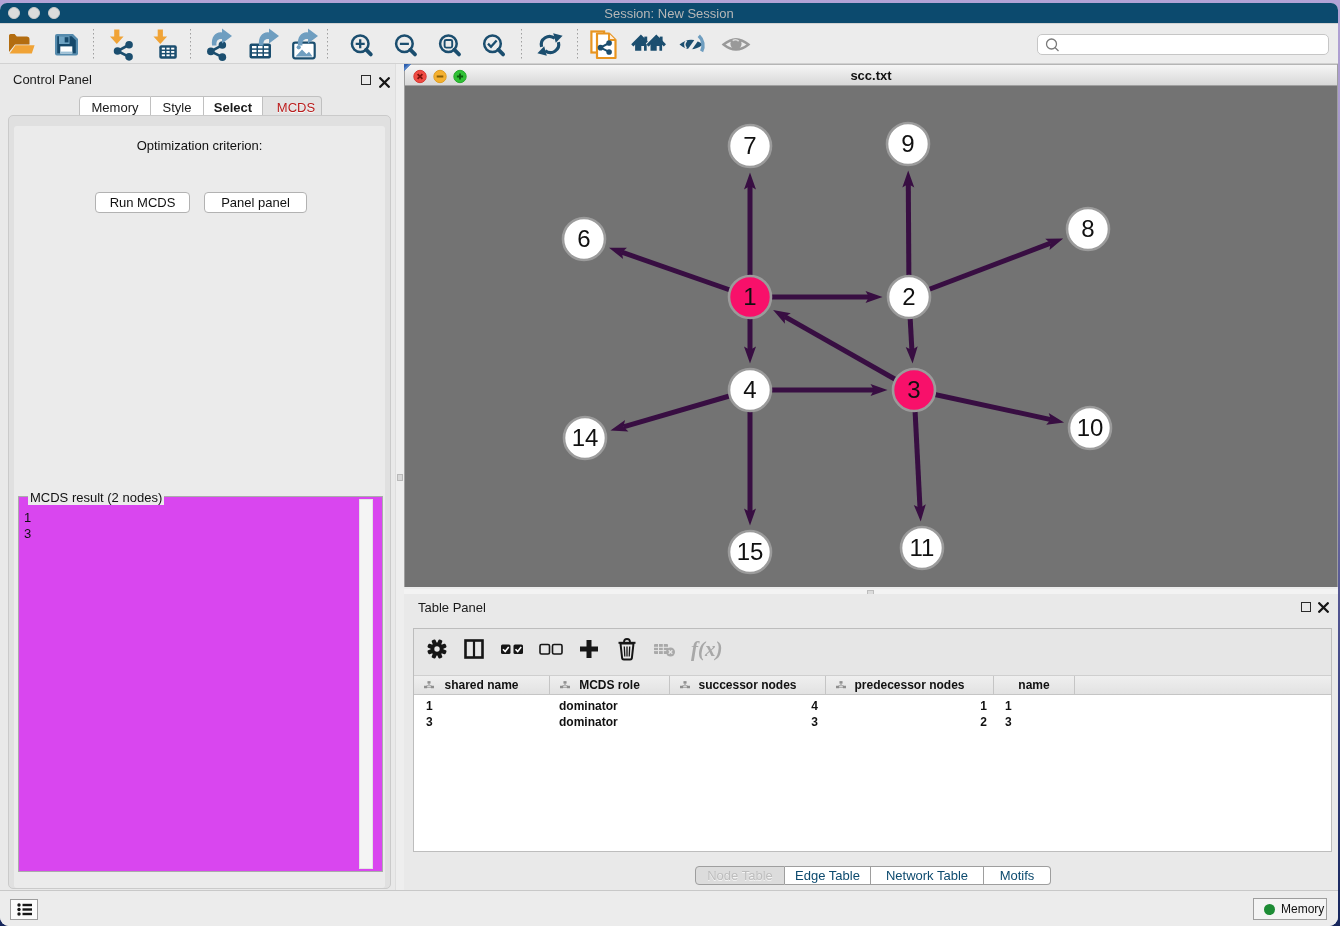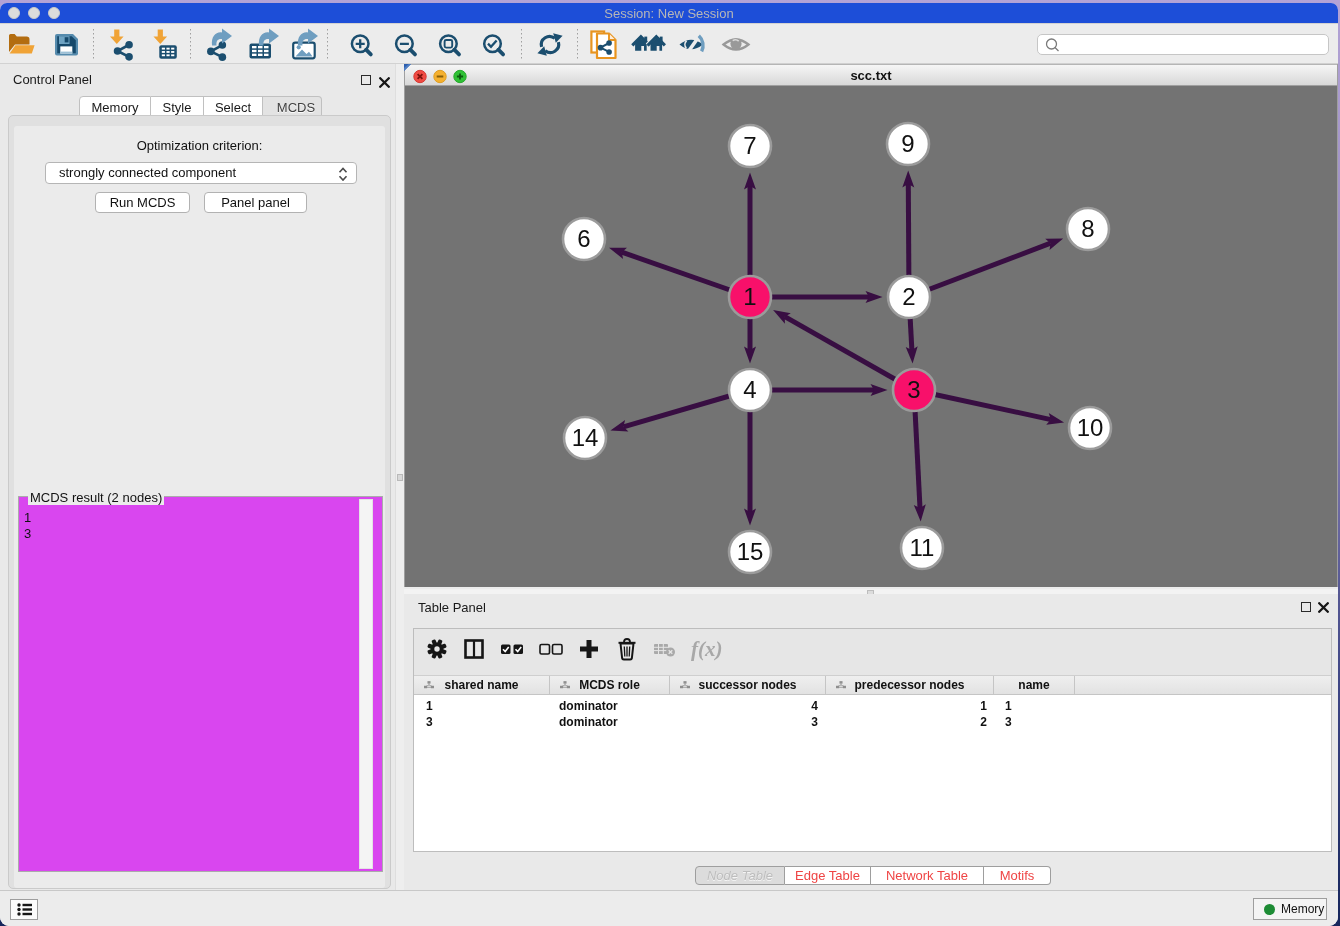--- a/index.html
+++ b/index.html
@@ -1,20 +1,20 @@
 <!DOCTYPE html>
 <html><head>
 <meta charset="utf-8">
 <style>
 * { margin:0; padding:0; box-sizing:border-box; }
 html,body { width:1340px; height:926px; overflow:hidden; }
 body { font-family:"Liberation Sans", sans-serif; background:linear-gradient(#b3a3d6, #8f84b8 40%, #3c4483 75%, #16265c); position:relative; }
 .win { position:absolute; left:0; top:3px; width:1338px; height:923px; background:#ececec; border-radius:7px 7px 9px 9px; overflow:hidden; }
 
-.titlebar { position:absolute; left:0; top:0; width:100%; height:21px; background:#1d4ed8; border-bottom:1px solid #d2d2d2; }
+.titlebar { position:absolute; left:0; top:0; width:100%; height:21px; background:#0c4a6e; border-bottom:1px solid #d2d2d2; }
 .tl { position:absolute; top:4px; width:12px; height:12px; border-radius:50%; background:#dcdcdc; border:1px solid #c9c9c9; }
 .title-text { position:absolute; top:3px; width:100%; text-align:center; font-size:13px; color:#b7b7b7; }
 
 .toolbar { position:absolute; left:0; top:21px; width:100%; height:40px; background:#ececec; border-bottom:1px solid #d0d0d0; }
 
 .search { position:absolute; left:1037px; top:31px; width:292px; height:21px; background:#fff; border:1px solid #c6c6c6; border-radius:5px; }
 
 .cpanel { position:absolute; left:0; top:61px; width:396px; height:827px; background:#e9e9e9; border-right:1px solid #dedede; }
 .phead { font-size:13px; color:#1a1a1a; }
 .float-ico { position:absolute; width:10px; height:10px; border:1.4px solid #2a2a2a; }
@@ -32,21 +32,21 @@
 .net-frame { position:absolute; left:404px; top:61px; width:934px; height:523px; background:#737373; border:1px solid #9f9f9f; border-top:none; border-bottom:none; }
 .net-title { position:absolute; left:0; top:0; width:100%; height:22px; background:linear-gradient(#f6f6f6,#d8d8d8); border-top:1px solid #b5b5b5; border-bottom:1px solid #9f9f9f; }
 .net-title .t { position:absolute; top:3px; width:100%; text-align:center; font-size:13px; font-weight:bold; color:#111; }
 
 .tpanel { position:absolute; left:404px; top:591px; width:934px; height:297px; background:#e9e9e9; }
 .tbox { position:absolute; left:9px; top:34px; width:919px; height:224px; background:#fff; border:1px solid #bdbdbd;font-weight:bold; }
 .ttoolbar { position:absolute; left:0; top:0; width:100%; height:47px; background:#e6e6e6; border-bottom:1px solid #cfcfcf; }
 .thead { position:absolute; left:0; top:47px; width:917px; height:19px; background:linear-gradient(#efefef,#e2e2e2); border-bottom:1px solid #c5c5c5; }
 .thcell { position:absolute; top:0; height:19px; border-right:1px solid #c5c5c5; font-size:12px; color:#111; text-align:center; line-height:19px; }
 .trow { position:absolute; width:664px; height:16px; font-size:12px; color:#111; }
-.btab { position:absolute; top:272px; height:19px; background:#fff; border:1px solid #9e9e9e; font-size:13px; color:#ef4444; text-align:center; line-height:18px; }
+.btab { position:absolute; top:272px; height:19px; background:#fff; border:1px solid #9e9e9e; font-size:13px; color:#0c4a6e; text-align:center; line-height:18px; }
 
 .statusbar { position:absolute; left:0; top:887px; width:100%; height:36px; background:#ececec; border-top:1px solid #c8c8c8; }
 .membtn { position:absolute; right:11px; top:7px; width:74px; height:22px; background:#f4f4f4; border:1px solid #9e9e9e; font-size:12px; color:#111; }
 .listbtn { position:absolute; left:10px; top:8px; width:28px; height:21px; background:#fbfbfb; border:1px solid #9e9e9e; }
 </style>
 </head>
 <body>
 <div class="win">
 
   <div class="titlebar">
@@ -179,29 +179,25 @@
 
   <div style="position:absolute;left:0;top:60px;width:404px;height:1px;background:#d2d2d2;z-index:3;"></div>
   <div class="cpanel">
     <div class="phead" style="position:absolute;left:13px;top:8px;">Control Panel</div>
     <div class="float-ico" style="left:361px;top:11px;"></div>
     <svg width="11" height="11" style="position:absolute;left:379px;top:13px;">
         <path d="M1.2,1.2 L9.8,9.8 M9.8,1.2 L1.2,9.8" stroke="#161616" stroke-width="2.3" stroke-linecap="round"></path>
       </svg>
     <div class="tab" style="left:79px;width:72px;border-radius:4px 0 0 0;">Memory</div>
     <div class="tab" style="left:151px;width:53px;border-left:none;">Style</div>
-    <div class="tab" style="left:204px;width:59px;border-left:none;">Select</div>
-    <div class="tab" style="left:263px;width:59px;border-left:none;border-radius:0 4px 0 0;background:#e3e3e3;color:#404040;text-shadow:0 1px 0 #fafafa;padding-left:8px;">MCDS</div>
+    <div class="tab" style="left:204px;width:59px;border-left:none;font-weight:bold;">Select</div>
+    <div class="tab" style="left:263px;width:59px;border-left:none;border-radius:0 4px 0 0;background:#e3e3e3;color:#b91c1c;text-shadow:0 1px 0 #fafafa;padding-left:8px;">MCDS</div>
     <div class="mcds-outer">
       <div class="mcds-inner">
         <div style="position:absolute;top:12px;width:100%;text-align:center;font-size:13px;color:#111;">Optimization criterion:</div>
-        <div class="combo" id="combo">strongly connected component<svg width="10" height="15" style="position:absolute;right:8px;top:3.5px;">
-              <path d="M1.5,5.2 L5,1.5 L8.5,5.2" fill="none" stroke="#4a4a4a" stroke-width="1.6"></path>
-              <path d="M1.5,9.3 L5,13 L8.5,9.3" fill="none" stroke="#4a4a4a" stroke-width="1.6"></path>
-            </svg></div>
         <div class="btn" style="left:81px;width:95px;">Run MCDS</div>
         <div class="btn" style="left:190px;width:103px;">Panel panel</div>
         <div class="resultbox">
           <div class="resultlabel">MCDS result (2 nodes)</div>
           <div style="position:absolute;left:5px;top:13px;font-size:13px;color:#111;line-height:15.5px;">1<br>3</div>
           <div style="position:absolute;right:9px;top:2px;width:14px;height:370px;background:#f4f4f4;border:1px solid #e3e3e3;"></div>
         </div>
       </div>
     </div>
   </div>
@@ -373,21 +369,21 @@
           <span style="position:absolute;left:591px;">1</span>
         </div>
       <div class="trow" style="top:86px;" id="trow2">
           <span style="position:absolute;left:12px;">3</span>
           <span style="position:absolute;left:145px;">dominator</span>
           <span style="position:absolute;left:358px;width:46px;text-align:right;">3</span>
           <span style="position:absolute;left:527px;width:46px;text-align:right;">2</span>
           <span style="position:absolute;left:591px;">3</span>
         </div>
     </div>
-    <div class="btab" style="left:291px;width:90px;border-radius:4px 0 0 4px;background:#dcdcdc;color:#bdbdbd;text-shadow:0 1px 0 #f5f5f5;font-style:italic;">Node Table</div>
+    <div class="btab" style="left:291px;width:90px;border-radius:4px 0 0 4px;background:#dcdcdc;color:#bdbdbd;text-shadow:0 1px 0 #f5f5f5;">Node Table</div>
     <div class="btab" style="left:381px;width:86px;border-left:none;">Edge Table</div>
     <div class="btab" style="left:467px;width:113px;border-left:none;">Network Table</div>
     <div class="btab" style="left:580px;width:67px;border-left:none;border-radius:0 4px 4px 0;">Motifs</div>
   </div>
 
   <div class="statusbar">
     <div class="listbtn" id="listbtn">
         <svg width="26" height="19" style="position:absolute;left:0;top:0;">
           <g fill="#161616">
             <circle cx="8" cy="5" r="1.7"></circle>

